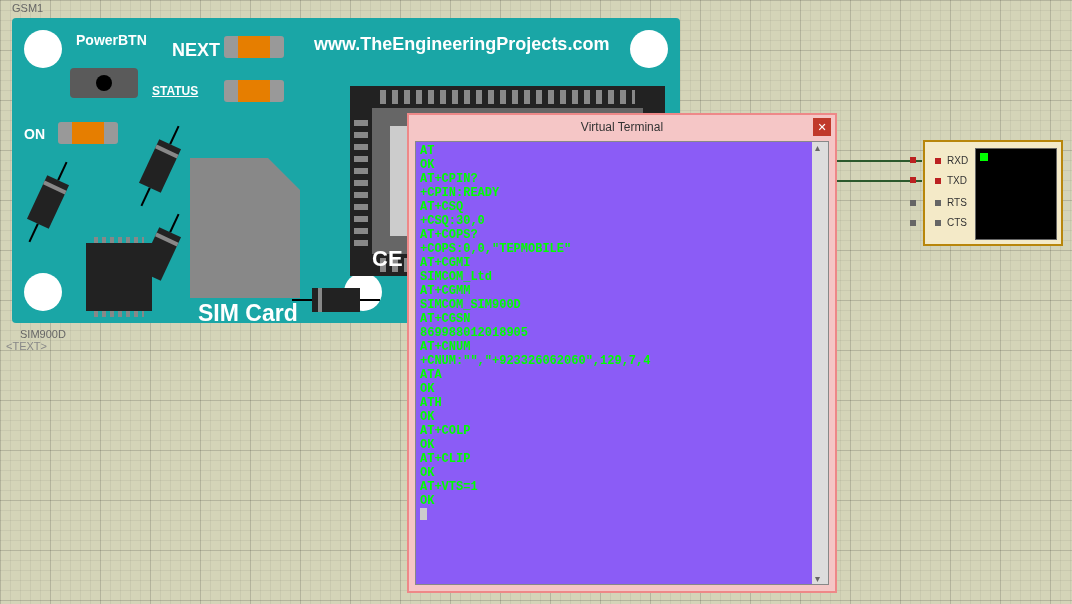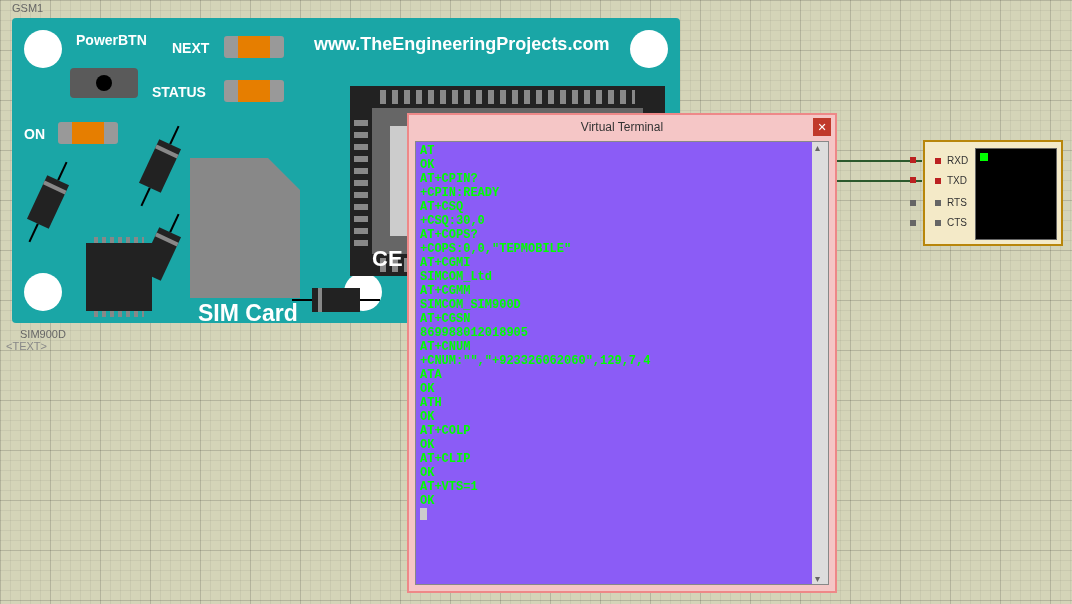--- a/index.html
+++ b/index.html
@@ -135,24 +135,24 @@
 
 <div class="gsm-module">
   <div class="circle-pad" style="left:12px; top:12px;"></div>
   <div class="circle-pad" style="right:12px; top:12px;"></div>
   <div class="circle-pad" style="left:12px; bottom:12px;"></div>
   <div class="circle-pad" style="right:298px; bottom:12px;"></div>
 
   <div class="module-text" style="left:64px; top:14px; font-size:14px;">PowerBTN</div>
   <div class="power-btn-body"></div>
 
-  <div class="module-text" style="left:160px; top:22px; font-size:14px;text-align:center;">NEXT</div>
+  <div class="module-text" style="left:160px; top:22px; font-size:18px;text-align:center;">NEXT</div>
   <div class="orange-comp" style="left:212px; top:18px;"></div>
 
-  <div class="module-text" style="left:140px; top:66px; font-size:14px;">STATUS</div>
+  <div class="module-text" style="left:140px; top:66px; font-size:12px;text-decoration:underline;">STATUS</div>
   <div class="orange-comp" style="left:212px; top:62px;"></div>
 
   <div class="module-text" style="left:12px; top:108px; font-size:14px;">ON</div>
   <div class="orange-comp" style="left:46px; top:104px;"></div>
 
   <div class="module-text" style="left:302px; top:16px; font-size:18px;">www.TheEngineeringProjects.com</div>
 
   <div class="diode" style="left:24px; top:140px; transform:rotate(25deg);">
     <div class="lead"></div>
       <div class="body"></div>

